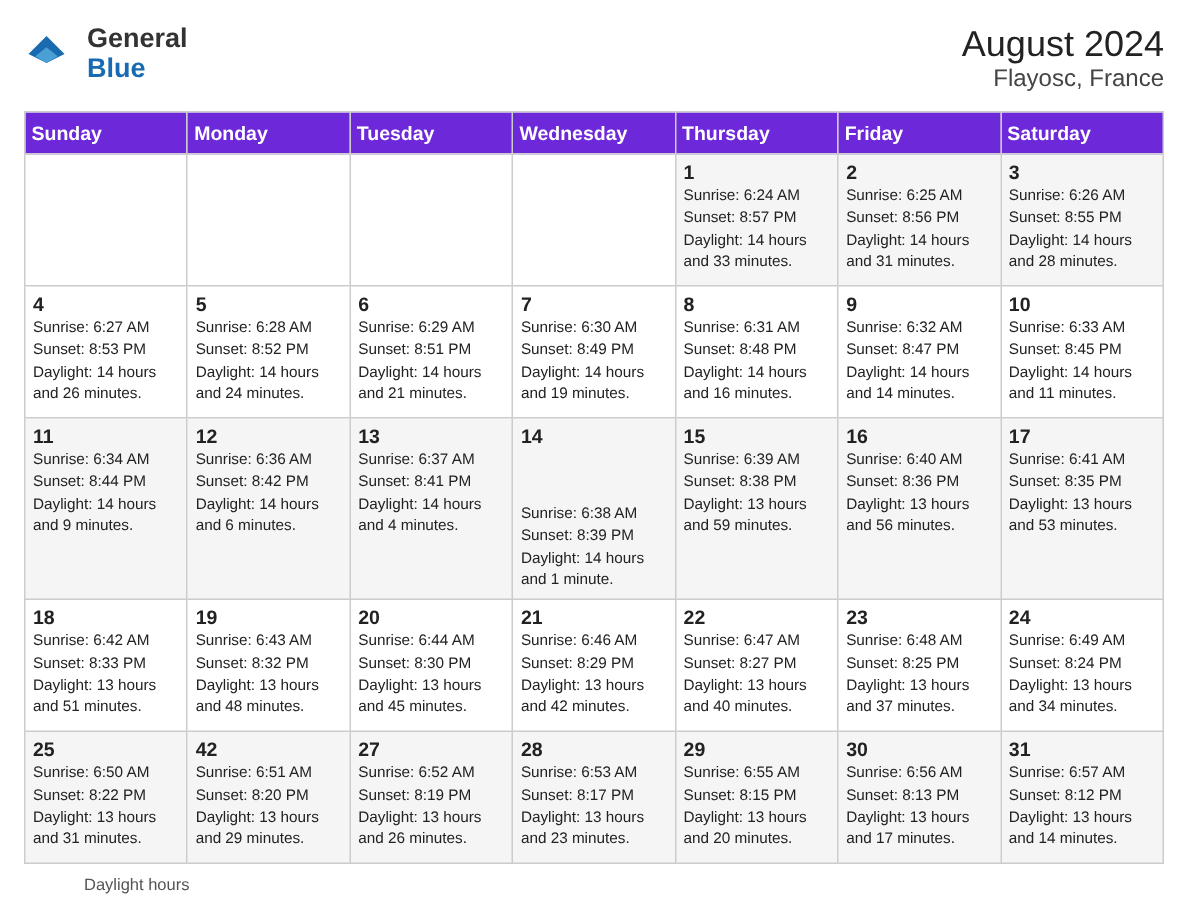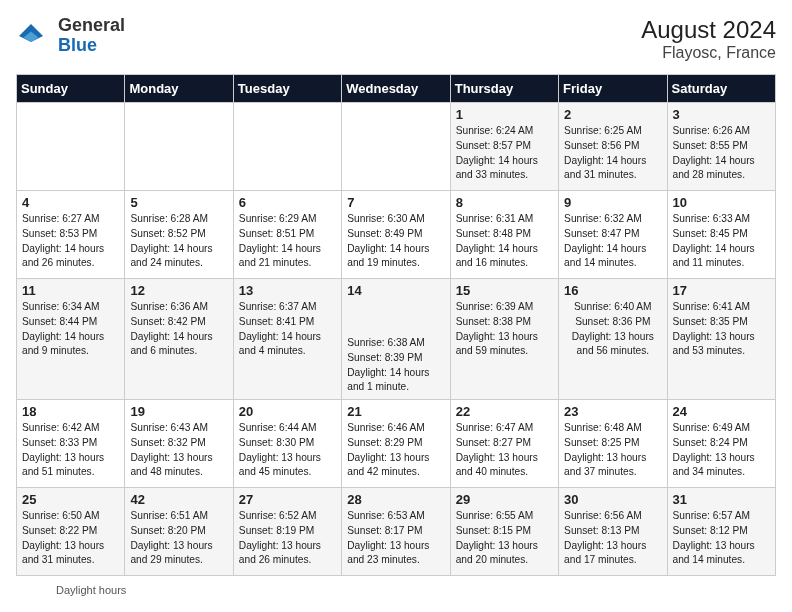--- a/index.html
+++ b/index.html
@@ -43,21 +43,21 @@
     .location {
       font-size: 16px;
       color: #444;
     }
     table {
       width: 100%;
       border-collapse: collapse;
       table-layout: fixed;
     }
     thead tr th {
-      background: #0f172a;
+      background: #6d28d9;
       color: #fff;
       font-size: 13px;
       font-weight: bold;
       padding: 6px 4px;
       text-align: left;
       border: 1px solid #ccc;
     }
     tbody tr td {
       border: 1px solid #ccc;
       vertical-align: top;
@@ -235,21 +235,21 @@
         </td>
         <td>
           <div class="day-number">15</div>
           <div class="day-info" style="white-space: pre-line;">Sunrise: 6:39 AM
 Sunset: 8:38 PM
 Daylight: 13 hours
 and 59 minutes.</div>
         </td>
         <td>
           <div class="day-number">16</div>
-          <div class="day-info" style="white-space: pre-line; text-align: center;">Sunrise: 6:40 AM
+          <div class="day-info" style="white-space: pre-line;">Sunrise: 6:40 AM
 Sunset: 8:36 PM
 Daylight: 13 hours
 and 56 minutes.</div>
         </td>
         <td>
           <div class="day-number">17</div>
           <div class="day-info" style="white-space: pre-line;">Sunrise: 6:41 AM
 Sunset: 8:35 PM
 Daylight: 13 hours
 and 53 minutes.</div>

